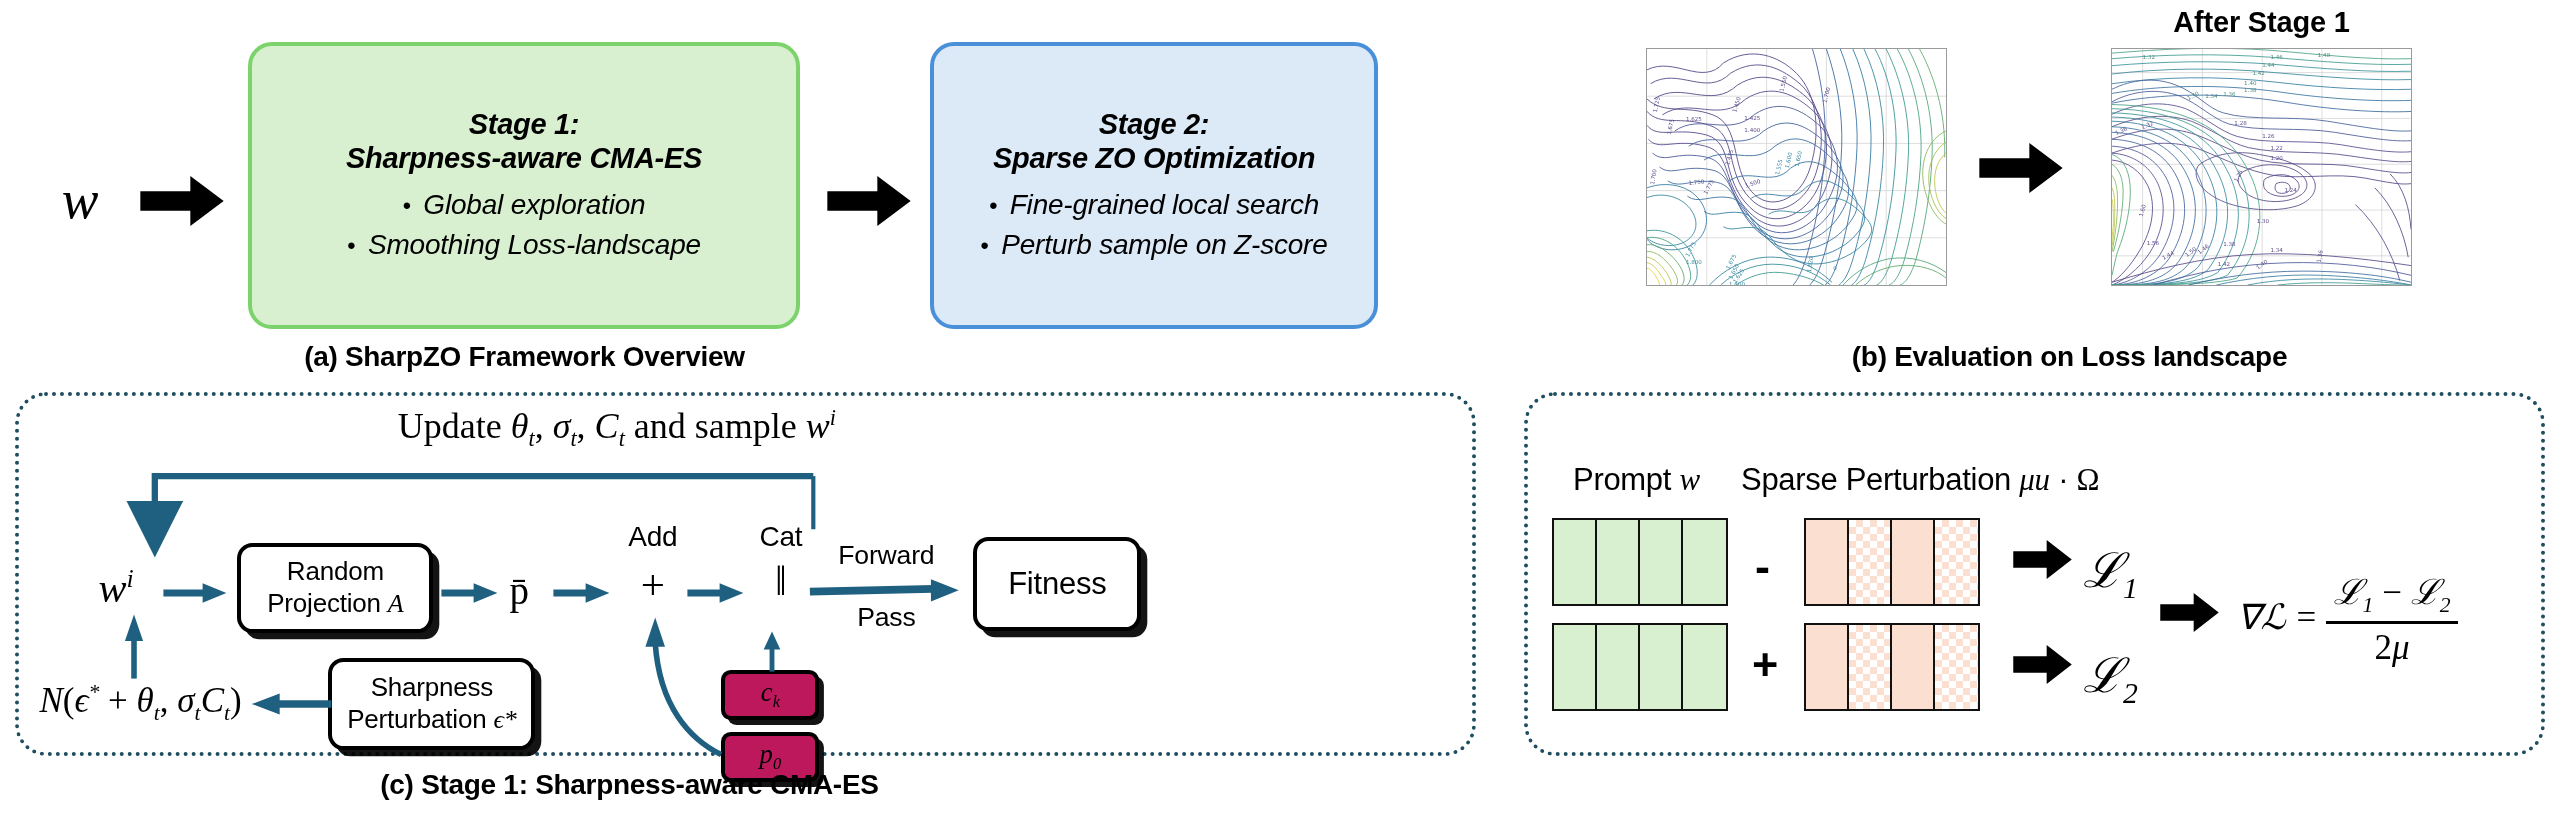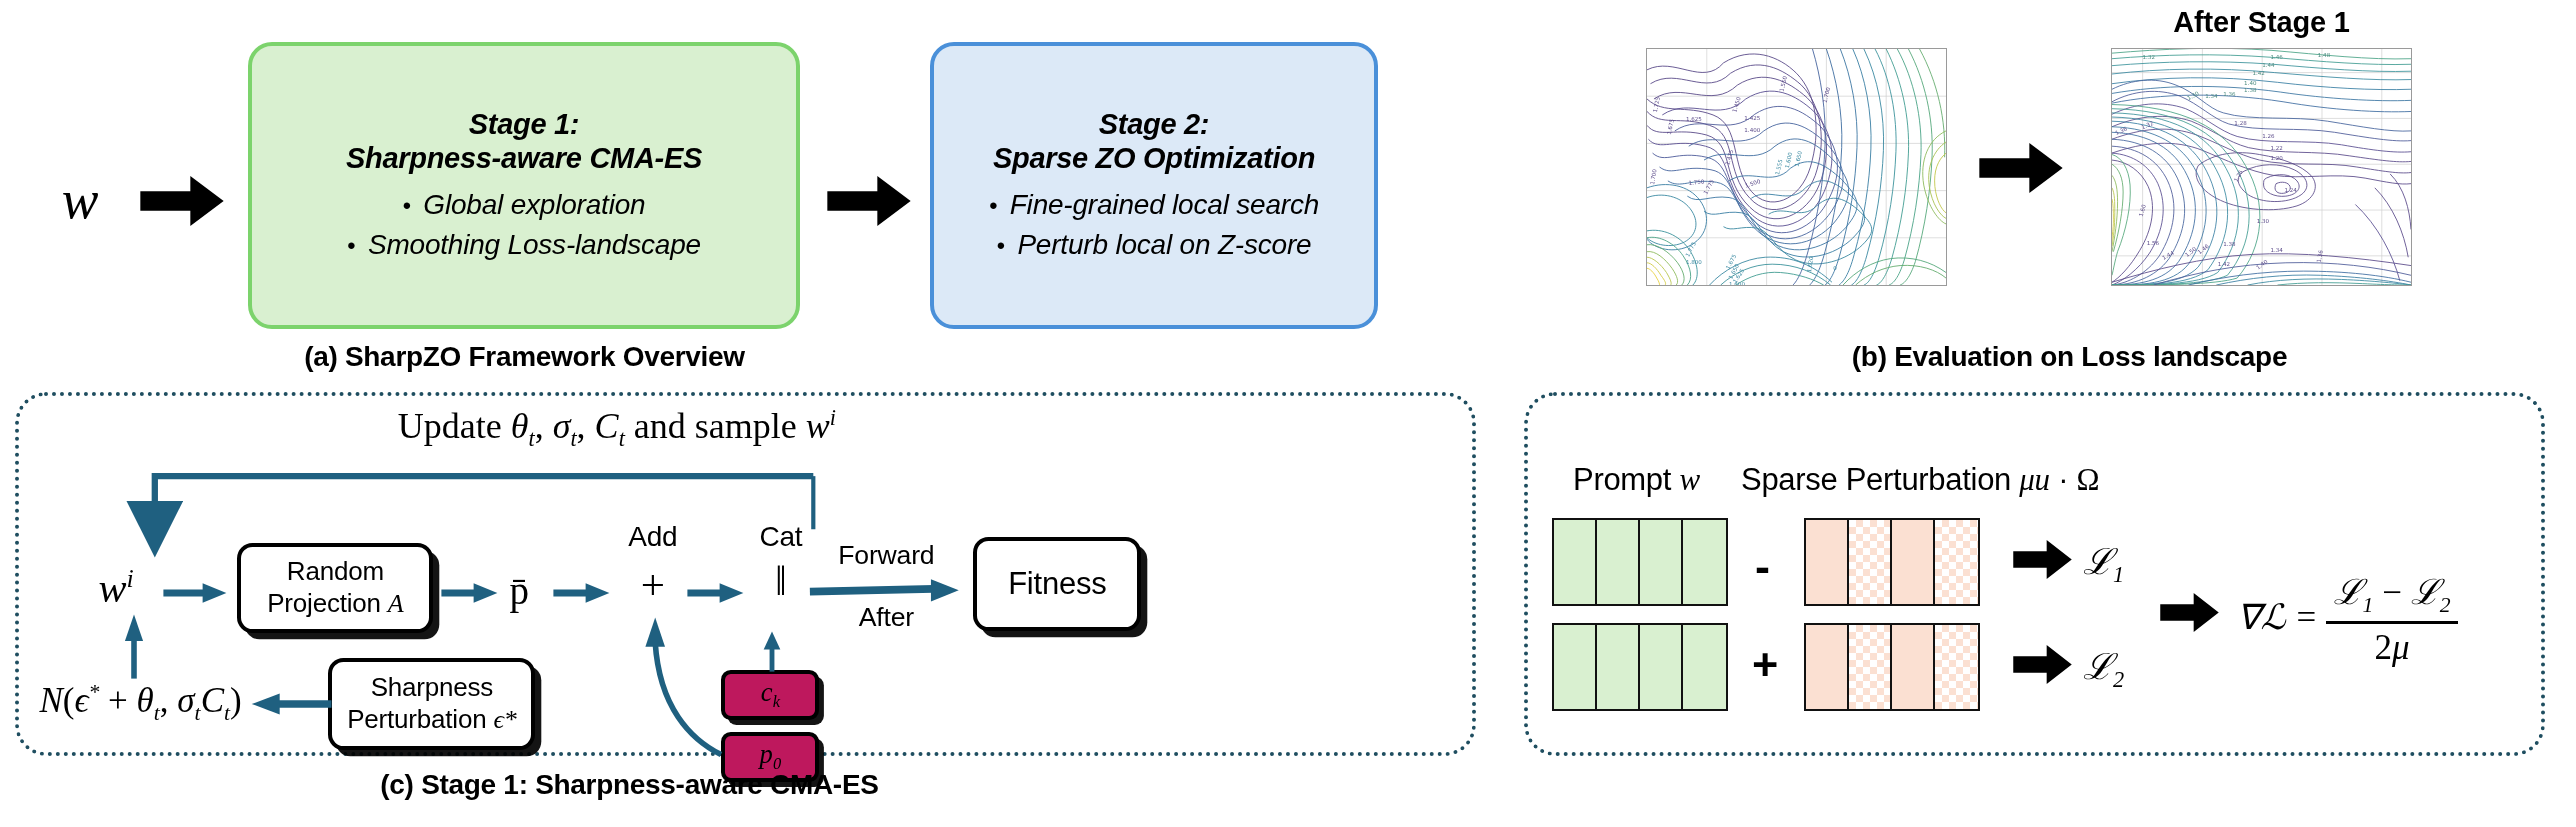--- a/index.html
+++ b/index.html
@@ -148,21 +148,21 @@
       linear-gradient(45deg, #fbe0d2 25%, transparent 25%, transparent 75%, #fbe0d2 75%);
     background-size:14px 14px;
     background-position:0 0, 7px 7px;
   }
   .opbig {
     position:absolute; font-weight:bold; font-size:45px;
     line-height:1; font-family:"Liberation Sans", sans-serif;
   }
   .lossmark {
     position:absolute; white-space:nowrap;
-    font-family:"Liberation Serif", serif; font-size:36px;text-align:right;
+    font-family:"Liberation Serif", serif; font-size:48px;text-align:right;
   }
   .frac {
     position:absolute; display:flex; align-items:center;
     font-family:"Liberation Serif", serif; font-size:35px; white-space:nowrap;
   }
   .frac .stack { display:flex; flex-direction:column; align-items:center; margin-left:8.4px; }
   .frac .num { padding:0 7px 2.8px 7px; }
   .frac .bar { width:100%; height:2.8px; background:#000; }
   .frac .den { padding:4.2px 7px 0 7px; }
   sub { font-size:0.62em; }
@@ -207,21 +207,21 @@
     <div class="stage-box" id="stage2-box">
       <div class="stage-title">Stage 2:</div>
       <div class="stage-title">Sparse ZO Optimization</div>
       <div class="bullets">
         <div class="bullet">
           <span class="dot">•</span>
           <span>Fine-grained local search</span>
         </div>
         <div class="bullet">
           <span class="dot">•</span>
-          <span>Perturb local on Z-score</span>
+          <span>Perturb sample on Z-score</span>
         </div>
       </div>
     </div>
 
     <div class="caption abs" id="cap-a">(a) SharpZO Framework Overview</div>
   </div>
 
   <div class="abs" id="panel-b">
 
 
@@ -472,21 +472,21 @@
 
     <svg class="arrowsvg" style="left:671px; top:187px; width:63px; height:28px;" viewBox="0 0 90 40" width="63" height="28">
       <path d="M2,20 L52,20" stroke="#1f6080" stroke-width="10" fill="none"></path>
       <polygon points="48,6 82,20 48,34" fill="#1f6080"></polygon>
     </svg>
 
     <div class="lbl" style="left:727px; top:129px; width:77px; font-size:28px;">Cat</div>
     <div class="opsym" style="left:734px; top:168px; width:63px; font-size:42px;">‖</div>
 
     <div class="lbl" style="left:801px; top:148px; width:140px; font-size:26.6px;">Forward</div>
-    <div class="lbl" style="left:801px; top:210px; width:140px; font-size:26.6px;">After</div>
+    <div class="lbl" style="left:801px; top:210px; width:140px; font-size:26.6px;">Pass</div>
     <svg class="arrowsvg" style="left:793px; top:183px; width:161px; height:32px;" viewBox="0 0 230 46" width="161" height="32">
       <path d="M2,24 L180,20" stroke="#1f6080" stroke-width="11" fill="none"></path>
       <polygon points="176,6 216,22 176,38" fill="#1f6080"></polygon>
     </svg>
 
     <div class="flowbox" style="left:958px; top:145px; width:168px; height:94px; font-size:31px;">
       <div>Fitness</div>
     </div>
 
     <div class="flowbox" style="left:313px; top:266px; width:207px; height:92px;">

